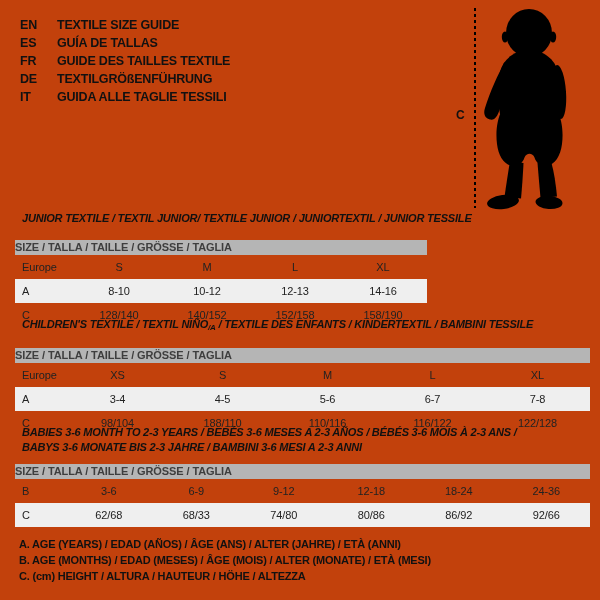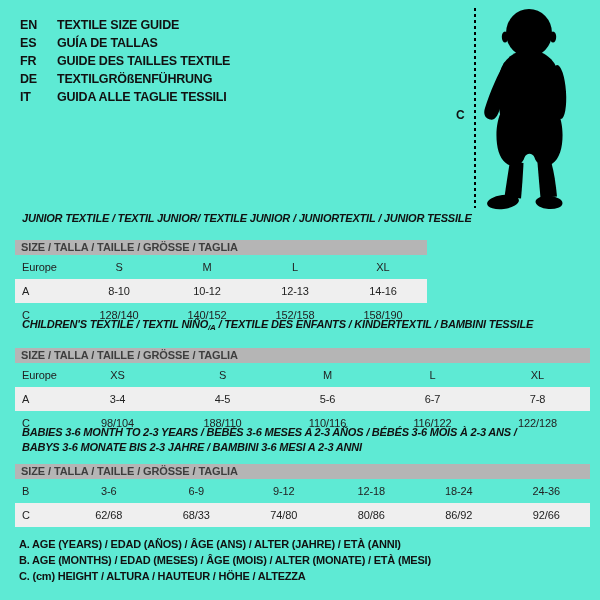--- a/index.html
+++ b/index.html
@@ -1,16 +1,16 @@
 <!DOCTYPE html>
 <html><head>
 <meta charset="utf-8">
 <style>
   html,body{margin:0;padding:0;background:#fff;}
-  .page{position:relative;width:600px;height:600px;background:#5eead4;overflow:hidden;
+  .page{position:relative;width:600px;height:600px;background:#c2410c;overflow:hidden;
         font-family:"Liberation Sans","DejaVu Sans",sans-serif;color:#1b1b1b;}
 
   
   .langs{position:absolute;left:20px;top:16px;font-size:12.5px;font-weight:700;
          letter-spacing:-0.2px;line-height:18px;color:#111;}
   .lang-row{display:flex;}
   .lang-code{width:37px;}
 
   
   .figure{position:absolute;left:0;top:0;}
@@ -26,21 +26,21 @@
              line-height:13px;color:#111;white-space:nowrap;font-style:italic;}
   .s3 .sec-title{line-height:15px;}
   .sub{font-size:8px;position:relative;top:2px;}
 
   .table{margin-left:15px;}
   .s1 .table{width:412px;margin-top:15px;}
   .s2 .table{width:575px;margin-top:16px;}
   .s3 .table{width:575px;margin-top:9px;}
 
   .t-bar{height:15px;line-height:15px;background:#b5b5b5;color:#3e3e3e;
-         font-size:11px;font-weight:700;letter-spacing:-0.1px;padding-left:6px;}
+         font-size:11px;font-weight:700;letter-spacing:-0.1px;}
   .t-row{display:flex;height:24px;align-items:center;font-size:11px;letter-spacing:-0.1px;color:#222;}
   .t-row.stripe{background:#efefef;}
   .t-row .lbl{padding-left:7px;}
   .s1 .t-row .lbl{width:53px;}
   .s2 .t-row .lbl,.s3 .t-row .lbl{width:43px;}
   .t-row .c{flex:1;text-align:center;}
 
   
   .legend{position:absolute;left:19px;top:536px;font-size:11px;font-weight:700;
           letter-spacing:-0.2px;line-height:16px;color:#111;}

